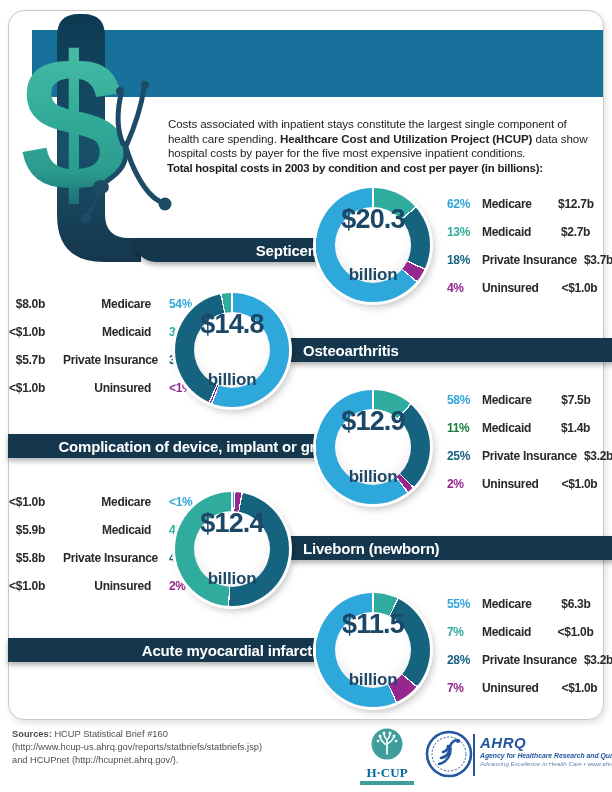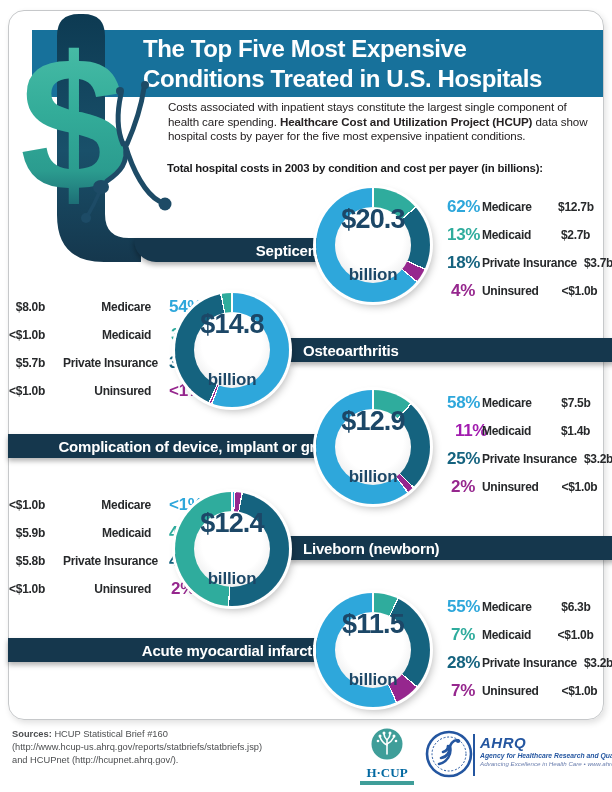--- a/index.html
+++ b/index.html
@@ -3,63 +3,59 @@
 <meta charset="utf-8">
 <style>
   html,body{margin:0;padding:0;background:#fff;}
   .page{position:relative;width:612px;height:792px;background:#fff;overflow:hidden;
         font-family:"Liberation Sans",sans-serif;}
   .frame{position:absolute;left:8px;top:10px;width:594px;height:708px;border:1px solid #c6c8ca;
          border-radius:16px;box-shadow:2px 3px 6px rgba(0,0,0,0.12);}
   .band{position:absolute;left:32px;top:30px;width:571px;height:67px;background:#17719b;}
   .title{position:absolute;left:143px;top:34px;color:#ffffff;font-weight:bold;font-size:24px;
          line-height:30px;letter-spacing:-0.4px;}
-  .intro{position:absolute;left:168px;top:100px;width:440px;color:#262223;font-size:11.6px;
+  .intro{position:absolute;left:168px;top:117px;width:440px;color:#262223;font-size:11.6px;
          line-height:14.6px;letter-spacing:-0.1px;}
   .subtitle{position:absolute;left:167px;top:162px;color:#1a1a1c;font-size:11.4px;font-weight:bold;letter-spacing:-0.2px;}
   .bar{position:absolute;height:24px;background:#15374d;color:#fff;font-weight:bold;font-size:15px;
        letter-spacing:-0.2px;display:flex;align-items:center;box-shadow:0 3px 5px rgba(0,0,0,0.30);z-index:2;}
   .bar.align-right{justify-content:flex-end;padding-right:18px;}
   .bar.align-left{justify-content:flex-start;padding-left:13px;}
   .donut{position:absolute;width:114px;height:114px;border-radius:50%;z-index:3;
          box-shadow:0 0 0 3px #ffffff,3px 4px 9px rgba(0,0,0,0.28);}
   .hole{position:absolute;left:19px;top:19px;width:76px;height:76px;border-radius:50%;
         background:radial-gradient(circle at 50% 42%,#ffffff 52%,#e2e3e4 96%);
         display:flex;flex-direction:column;align-items:center;justify-content:space-between;z-index:4;}
   .amt{color:#1c4767;font-weight:bold;font-size:27px;line-height:25px;letter-spacing:-0.8px;white-space:nowrap;}
   .amt-sub{color:#1c4767;font-weight:bold;font-size:17px;line-height:17px;letter-spacing:-0.2px;margin-top:6px;}
   .legend{position:absolute;z-index:2;}
   .lrow{display:grid;align-items:center;height:14px;margin-bottom:14px;}
   .lrow.right{grid-template-columns:28px auto auto;column-gap:7px;}
   .lrow.left{grid-template-columns:44px 88px 26px;column-gap:18px;}
-  .pct{font-weight:bold;font-size:17px;text-align:right;letter-spacing:-0.3px;}
+  .pct{font-weight:bold;font-size:12px;letter-spacing:-0.3px;}
   .payer,.amount{font-weight:bold;font-size:12px;color:#27292b;letter-spacing:-0.3px;white-space:nowrap;}
   .lrow.left .payer,.lrow.left .amount{text-align:right;}
   .footer-src{position:absolute;left:12px;top:728px;color:#4c4e50;font-size:9.3px;line-height:13.2px;}
   .logos{position:absolute;left:356px;top:726px;width:250px;height:60px;}
   .hcup{position:absolute;left:2px;top:1px;width:58px;text-align:center;}
   .hcup-name{color:#0369a1;font-family:"Liberation Serif",serif;font-weight:bold;font-size:13px;line-height:13px;margin-top:1px;}
   .hcup-bar{margin:2px auto 0;width:54px;height:4px;background:#3f9e99;}
   .ahrq{position:absolute;left:124px;top:9px;width:126px;}
   .ahrq-name{color:#2456a0;font-weight:bold;font-style:italic;font-size:15px;line-height:15px;letter-spacing:0.5px;}
   .ahrq-t1{color:#2456a0;font-weight:bold;font-style:italic;font-size:6.8px;line-height:8px;margin-top:2px;white-space:nowrap;}
   .ahrq-t2{color:#6b7fae;font-style:italic;font-size:6.2px;line-height:8px;white-space:nowrap;}
   .logo-sep{position:absolute;left:117px;top:8px;width:1.5px;height:42px;background:#2456a0;}
 </style>
 </head>
 <body>
 
 <div class="page">
   <div class="frame"></div>
 
   <div class="band"></div>
-  <div class="title">
-    <div>The Top Five Most Expensive</div>
-    <div>Conditions Treated in U.S. Hospitals</div>
-  </div>
 
   <div class="intro">
     <div>Costs associated with inpatient stays constitute the largest single component of</div>
     <div><span>health care spending.  </span><b>Healthcare Cost and Utilization Project (HCUP)</b><span> data show</span></div>
     <div>hospital costs by payer for the five most expensive inpatient conditions.</div>
   </div>
   <div class="subtitle">Total hospital costs in 2003 by condition and cost per payer (in billions):</div>
 
   <svg style="position:absolute;left:0;top:0;z-index:2;" width="360" height="280" viewBox="0 0 360 280">
     <defs>
@@ -164,21 +160,21 @@
           <div class="amt-sub">billion</div>
         </div>
       </div>
       <div class="legend" style="left: 447px; top: 393px;">
         <div class="lrow right">
           <span class="pct" style="color: rgb(46, 167, 219);">58%</span>
           <span class="payer">Medicare</span>
           <span class="amount">$7.5b</span>
         </div>
         <div class="lrow right">
-          <span class="pct" style="color: #a21caf; margin-left: 8px;">11%</span>
+          <span class="pct" style="color: #15803d;">11%</span>
           <span class="payer">Medicaid</span>
           <span class="amount">$1.4b</span>
         </div>
         <div class="lrow right">
           <span class="pct" style="color: rgb(21, 99, 127);">25%</span>
           <span class="payer">Private Insurance</span>
           <span class="amount">$3.2b</span>
         </div>
         <div class="lrow right">
           <span class="pct" style="color: rgb(150, 39, 142);">2%</span>

